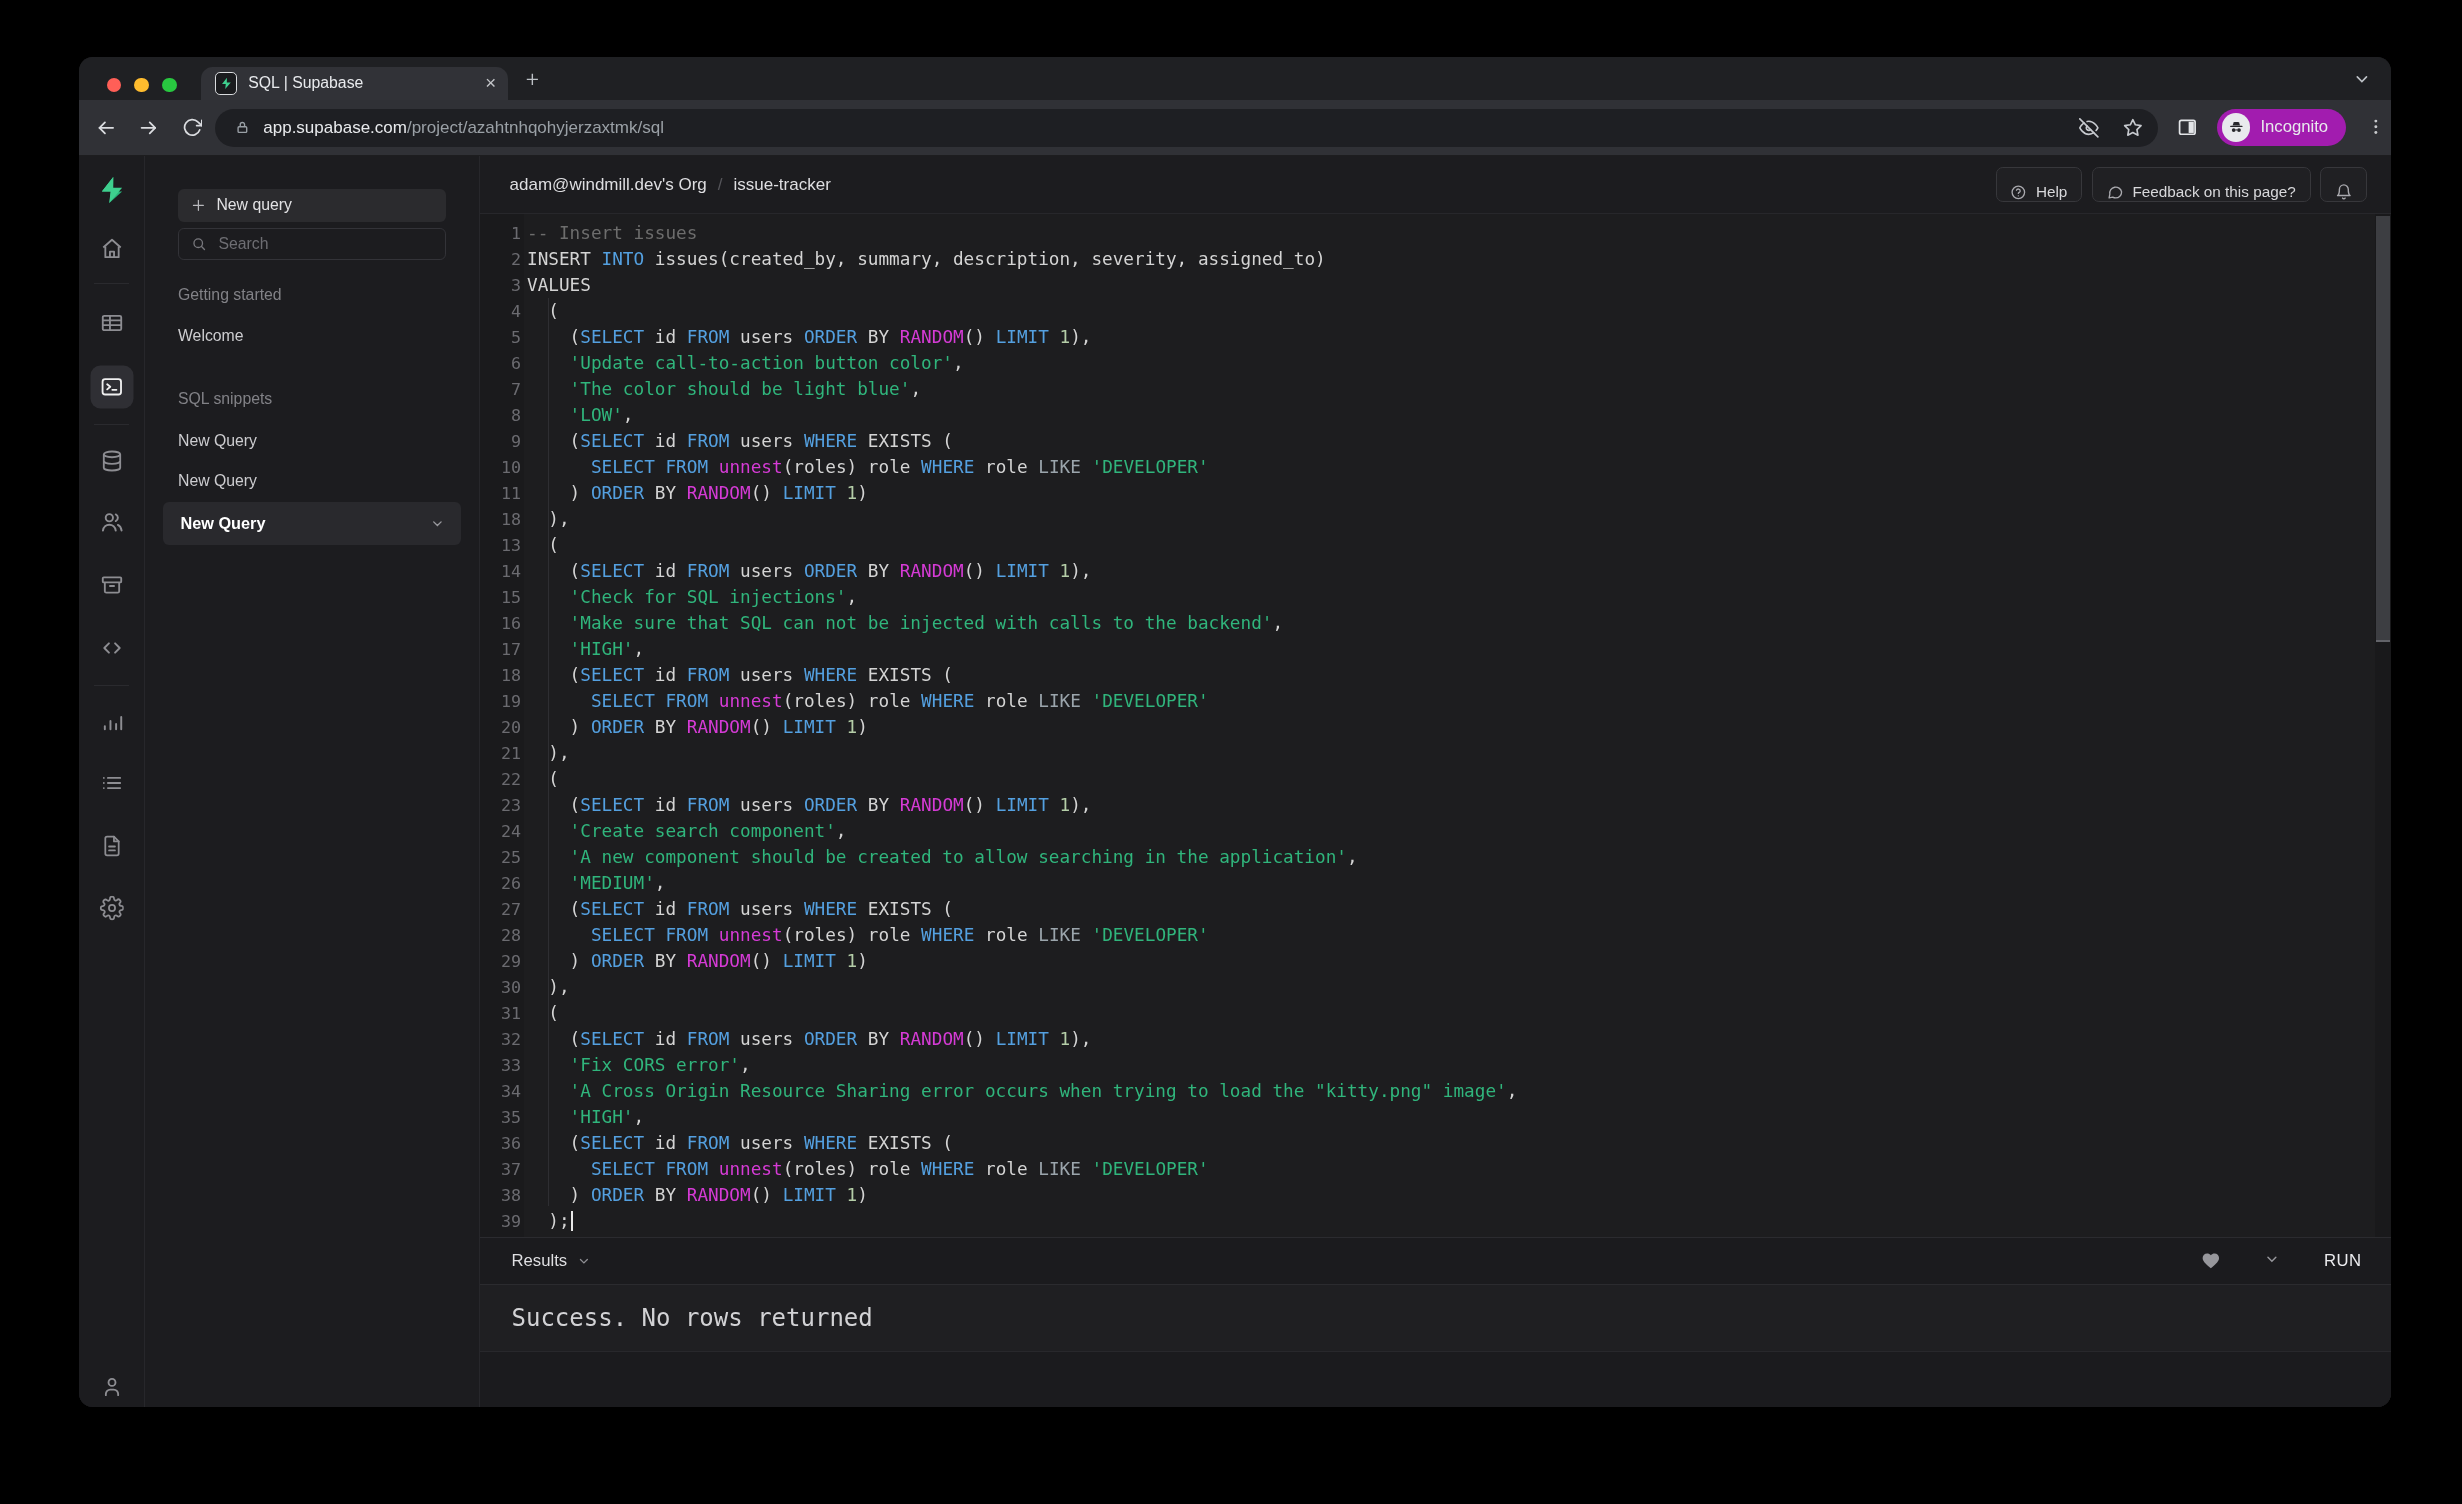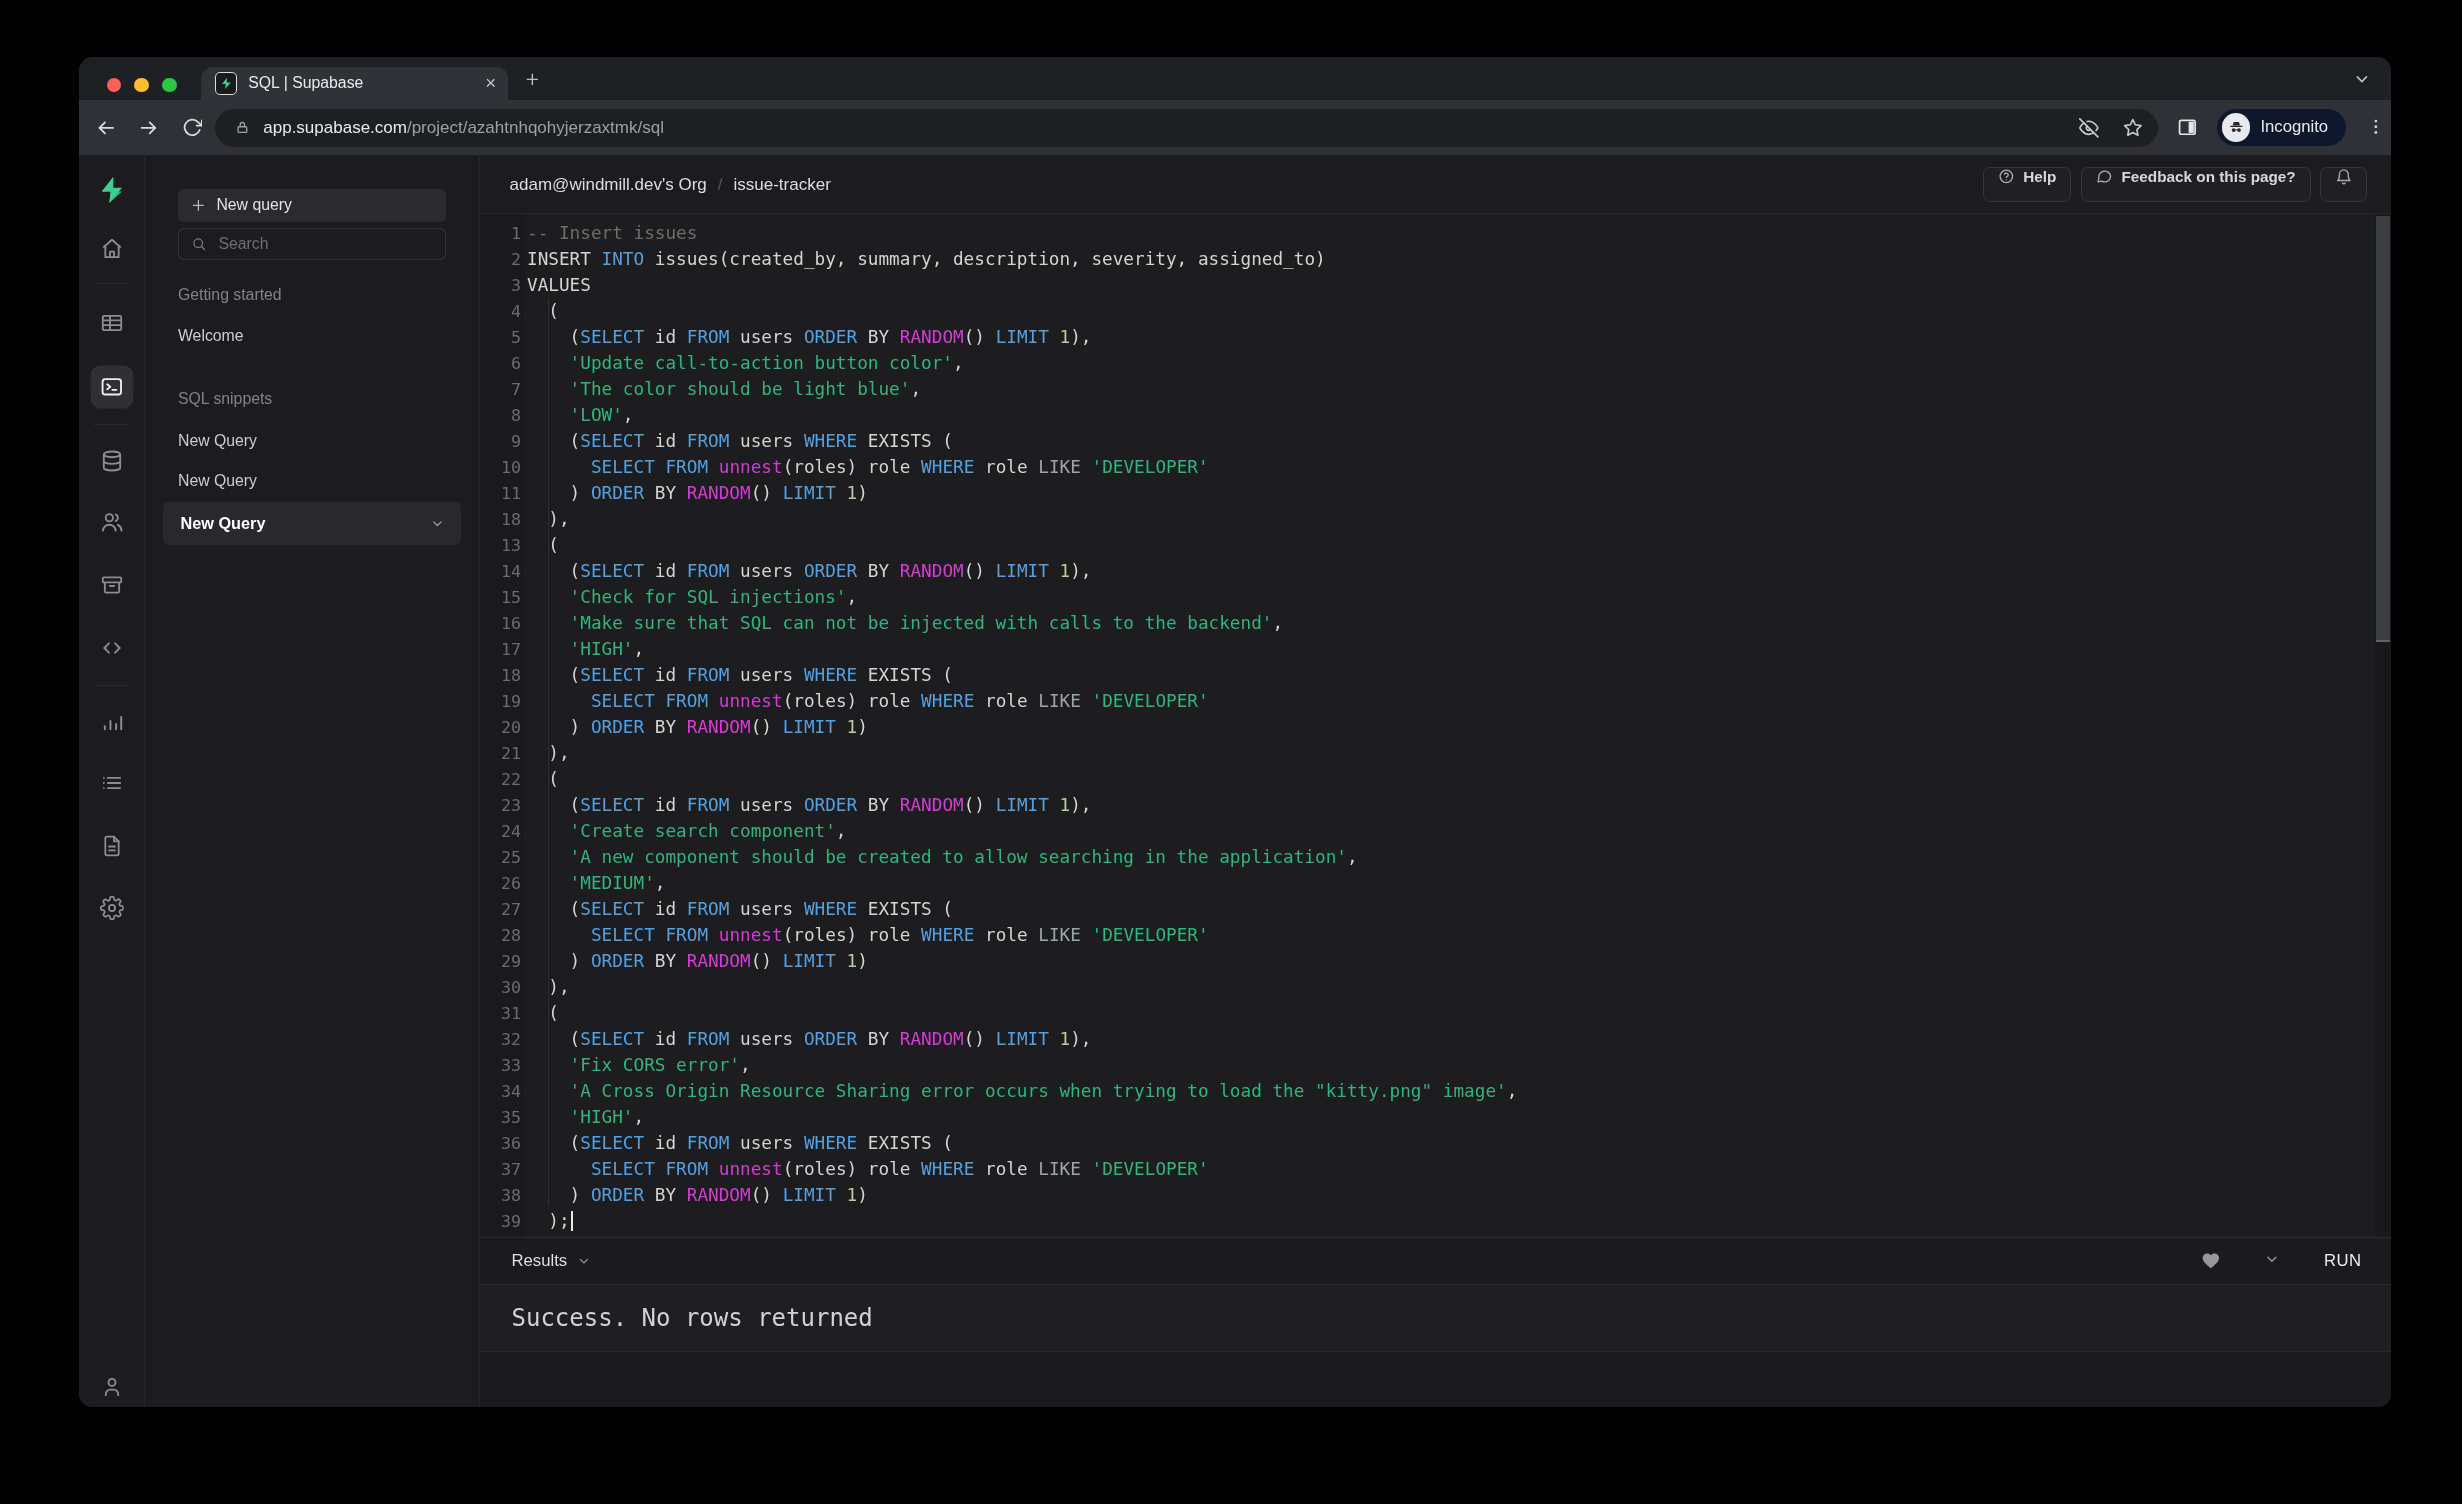--- a/index.html
+++ b/index.html
@@ -22,21 +22,21 @@
   .toolbar{position:relative;height:55px;background:#303136;display:flex;align-items:center;}
   .nav-ic{color:#DADCE0;margin-left:13.8px;flex:none;}
   .nav-ic.first{margin-left:15.8px}
   .url-pill{position:absolute;left:136px;top:8.9px;width:1943px;height:38px;border-radius:19.7px;
     background:#1E1F23;display:flex;align-items:center;padding:0 15.8px 0 19.7px;box-sizing:border-box;}
   .lock-ic{color:#9AA0A6;flex:none;}
   .url-text{margin-left:13.8px;font-size:17px;white-space:nowrap;flex:1;overflow:hidden;}
   .url-domain{color:#E8EAED}.url-path{color:#9AA0A6}
   .pill-right{display:flex;align-items:center;gap:23.6px;color:#C6C9CE;}
   .sidepanel-ic{position:absolute;left:2098px;top:16.7px;color:#E3E5E8;}
-  .incog{position:absolute;left:2138px;top:8.9px;height:37px;border-radius:18.7px;background:#0f172a;
+  .incog{position:absolute;left:2138px;top:8.9px;height:37px;border-radius:18.7px;background:#a21caf;
     display:flex;align-items:center;padding:0 17.7px 0 4.9px;}
   .incog-circle{width:28.6px;height:28.6px;border-radius:50%;background:#E8EAED;display:flex;
     align-items:center;justify-content:center;}
   .incog-label{color:#E8EAED;font-size:16.7px;margin-left:9.9px;}
   .menu-dots{position:absolute;left:2287px;top:15.8px;color:#C8CACD;}
   
   .app{position:absolute;top:99px;left:0;right:0;bottom:0;display:flex;background:#1C1C1F;}
   .rail{position:relative;width:65px;flex:none;background:#1C1C1F;border-right:1px solid #27272B;}
   .rail-item{position:absolute;left:50%;transform:translate(-50%,-50%);color:#8D8D92;}
   .rail-item.sel{width:43px;height:43px;background:#2F2F34;border-radius:9.9px;color:#F0F0F0;
@@ -63,21 +63,21 @@
     padding:0 15.8px 0 17.7px;box-sizing:border-box;}
   .sb-selected .lbl{color:#FFF;font-size:16.3px;font-weight:700;}
   .sb-selected .chev{color:#9A9A9F;}
   .main{position:relative;flex:1;display:flex;flex-direction:column;background:#1D1D1F;min-width:0;}
   .main-header{height:57px;flex:none;border-bottom:1px solid #27272B;display:flex;align-items:center;
     justify-content:space-between;padding:0 23.6px 0 29.6px;background:#1C1C1F;}
   .crumbs{display:flex;align-items:center;gap:11px;font-size:17px;}
   .crumb{color:#DEDEE1}.crumb-sep{color:#55555A}
   .hdr-right{display:flex;align-items:center;gap:9.9px;}
   .hdr-btn{height:33px;border:1px solid #37373B;border-radius:6.9px;background:#202023;display:flex;
-    align-items:flex-start;padding:0 13.8px;gap:8.9px;color:#D8D8DB;font-size:15.3px;font-weight:bold;}
+    align-items:flex-end;padding:0 13.8px;gap:8.9px;color:#D8D8DB;font-size:15.3px;}
   .hdr-btn .ic{color:#A9A9AE;}
   .hdr-btn.square{width:45px;justify-content:center;padding:0;}
   
   .editor{position:relative;flex:1;background:#1D1D1F;overflow:hidden;
     font-family:"DejaVu Sans Mono","Liberation Mono",monospace;}
   .gutter-bg{position:absolute;left:0;top:0;bottom:0;width:44px;background:#1A1A1C;}
   .lines{position:relative;padding-top:5.9px;}
   .code-line{height:26px;line-height:26px;position:relative;white-space:pre;}
   .ln{position:absolute;left:0;width:41px;text-align:right;color:#6B6B70;font-size:16.7px;}
   .code{display:block;margin-left:47px;font-size:17.7px;}

